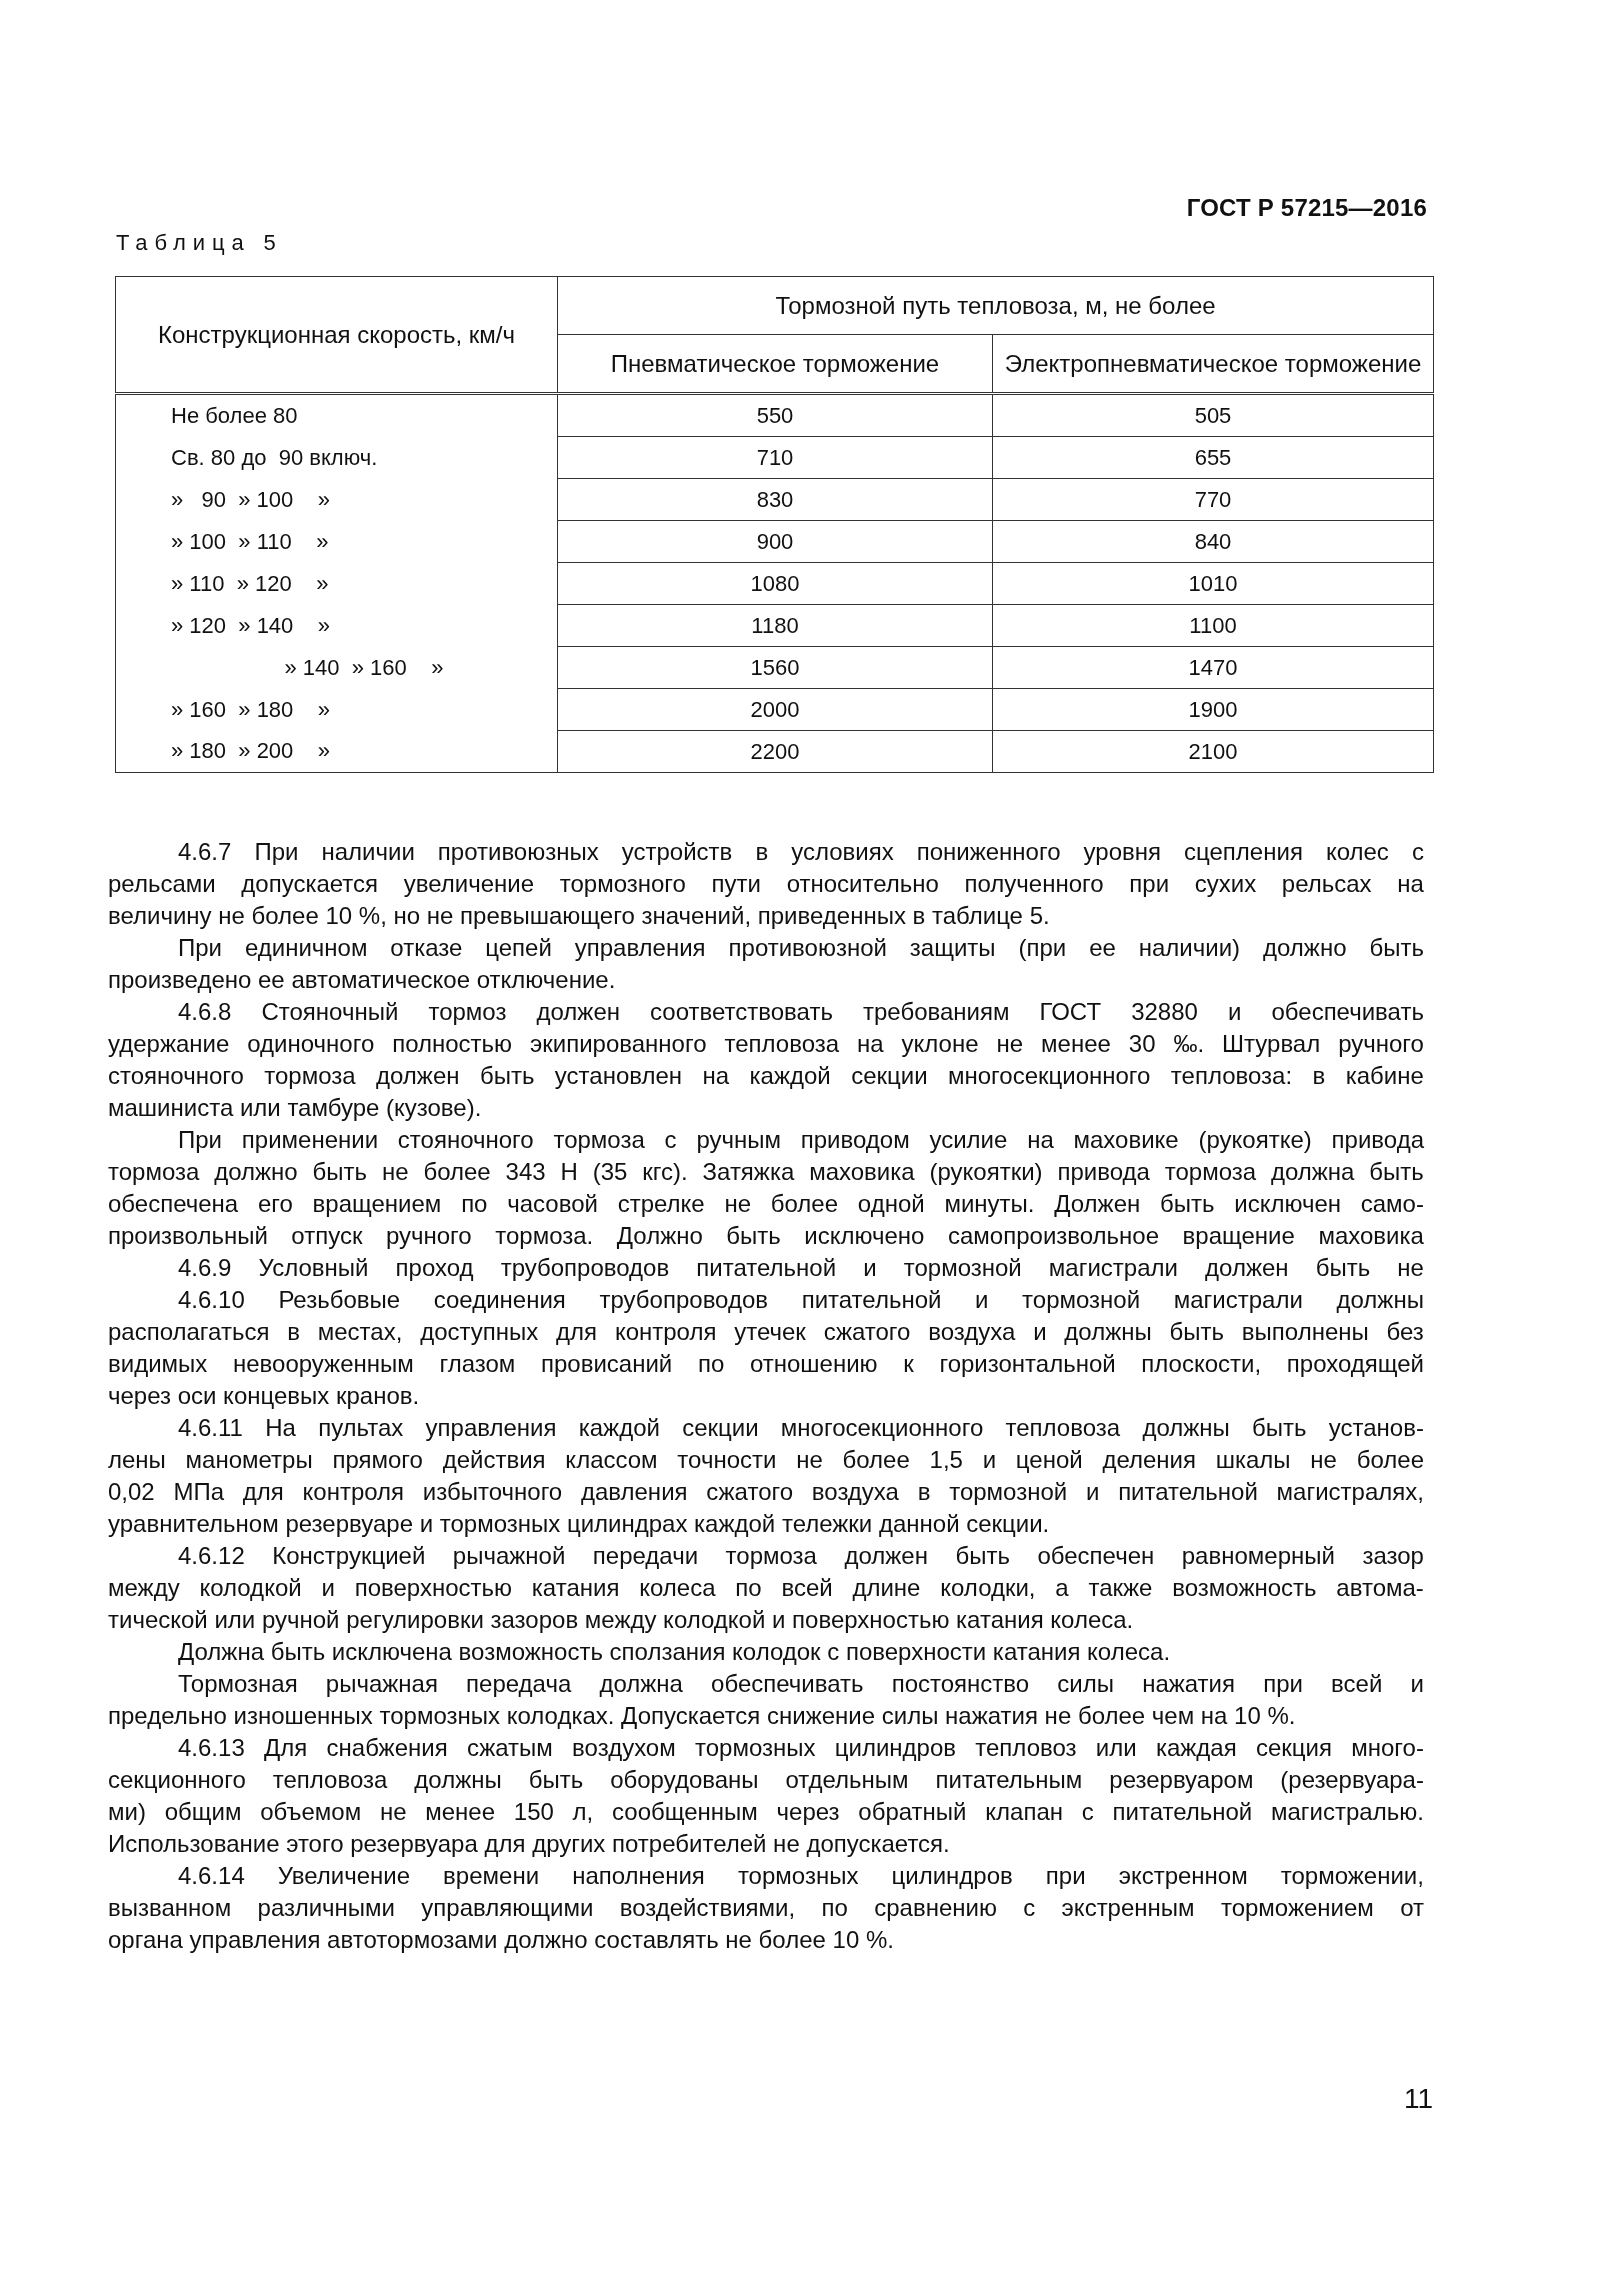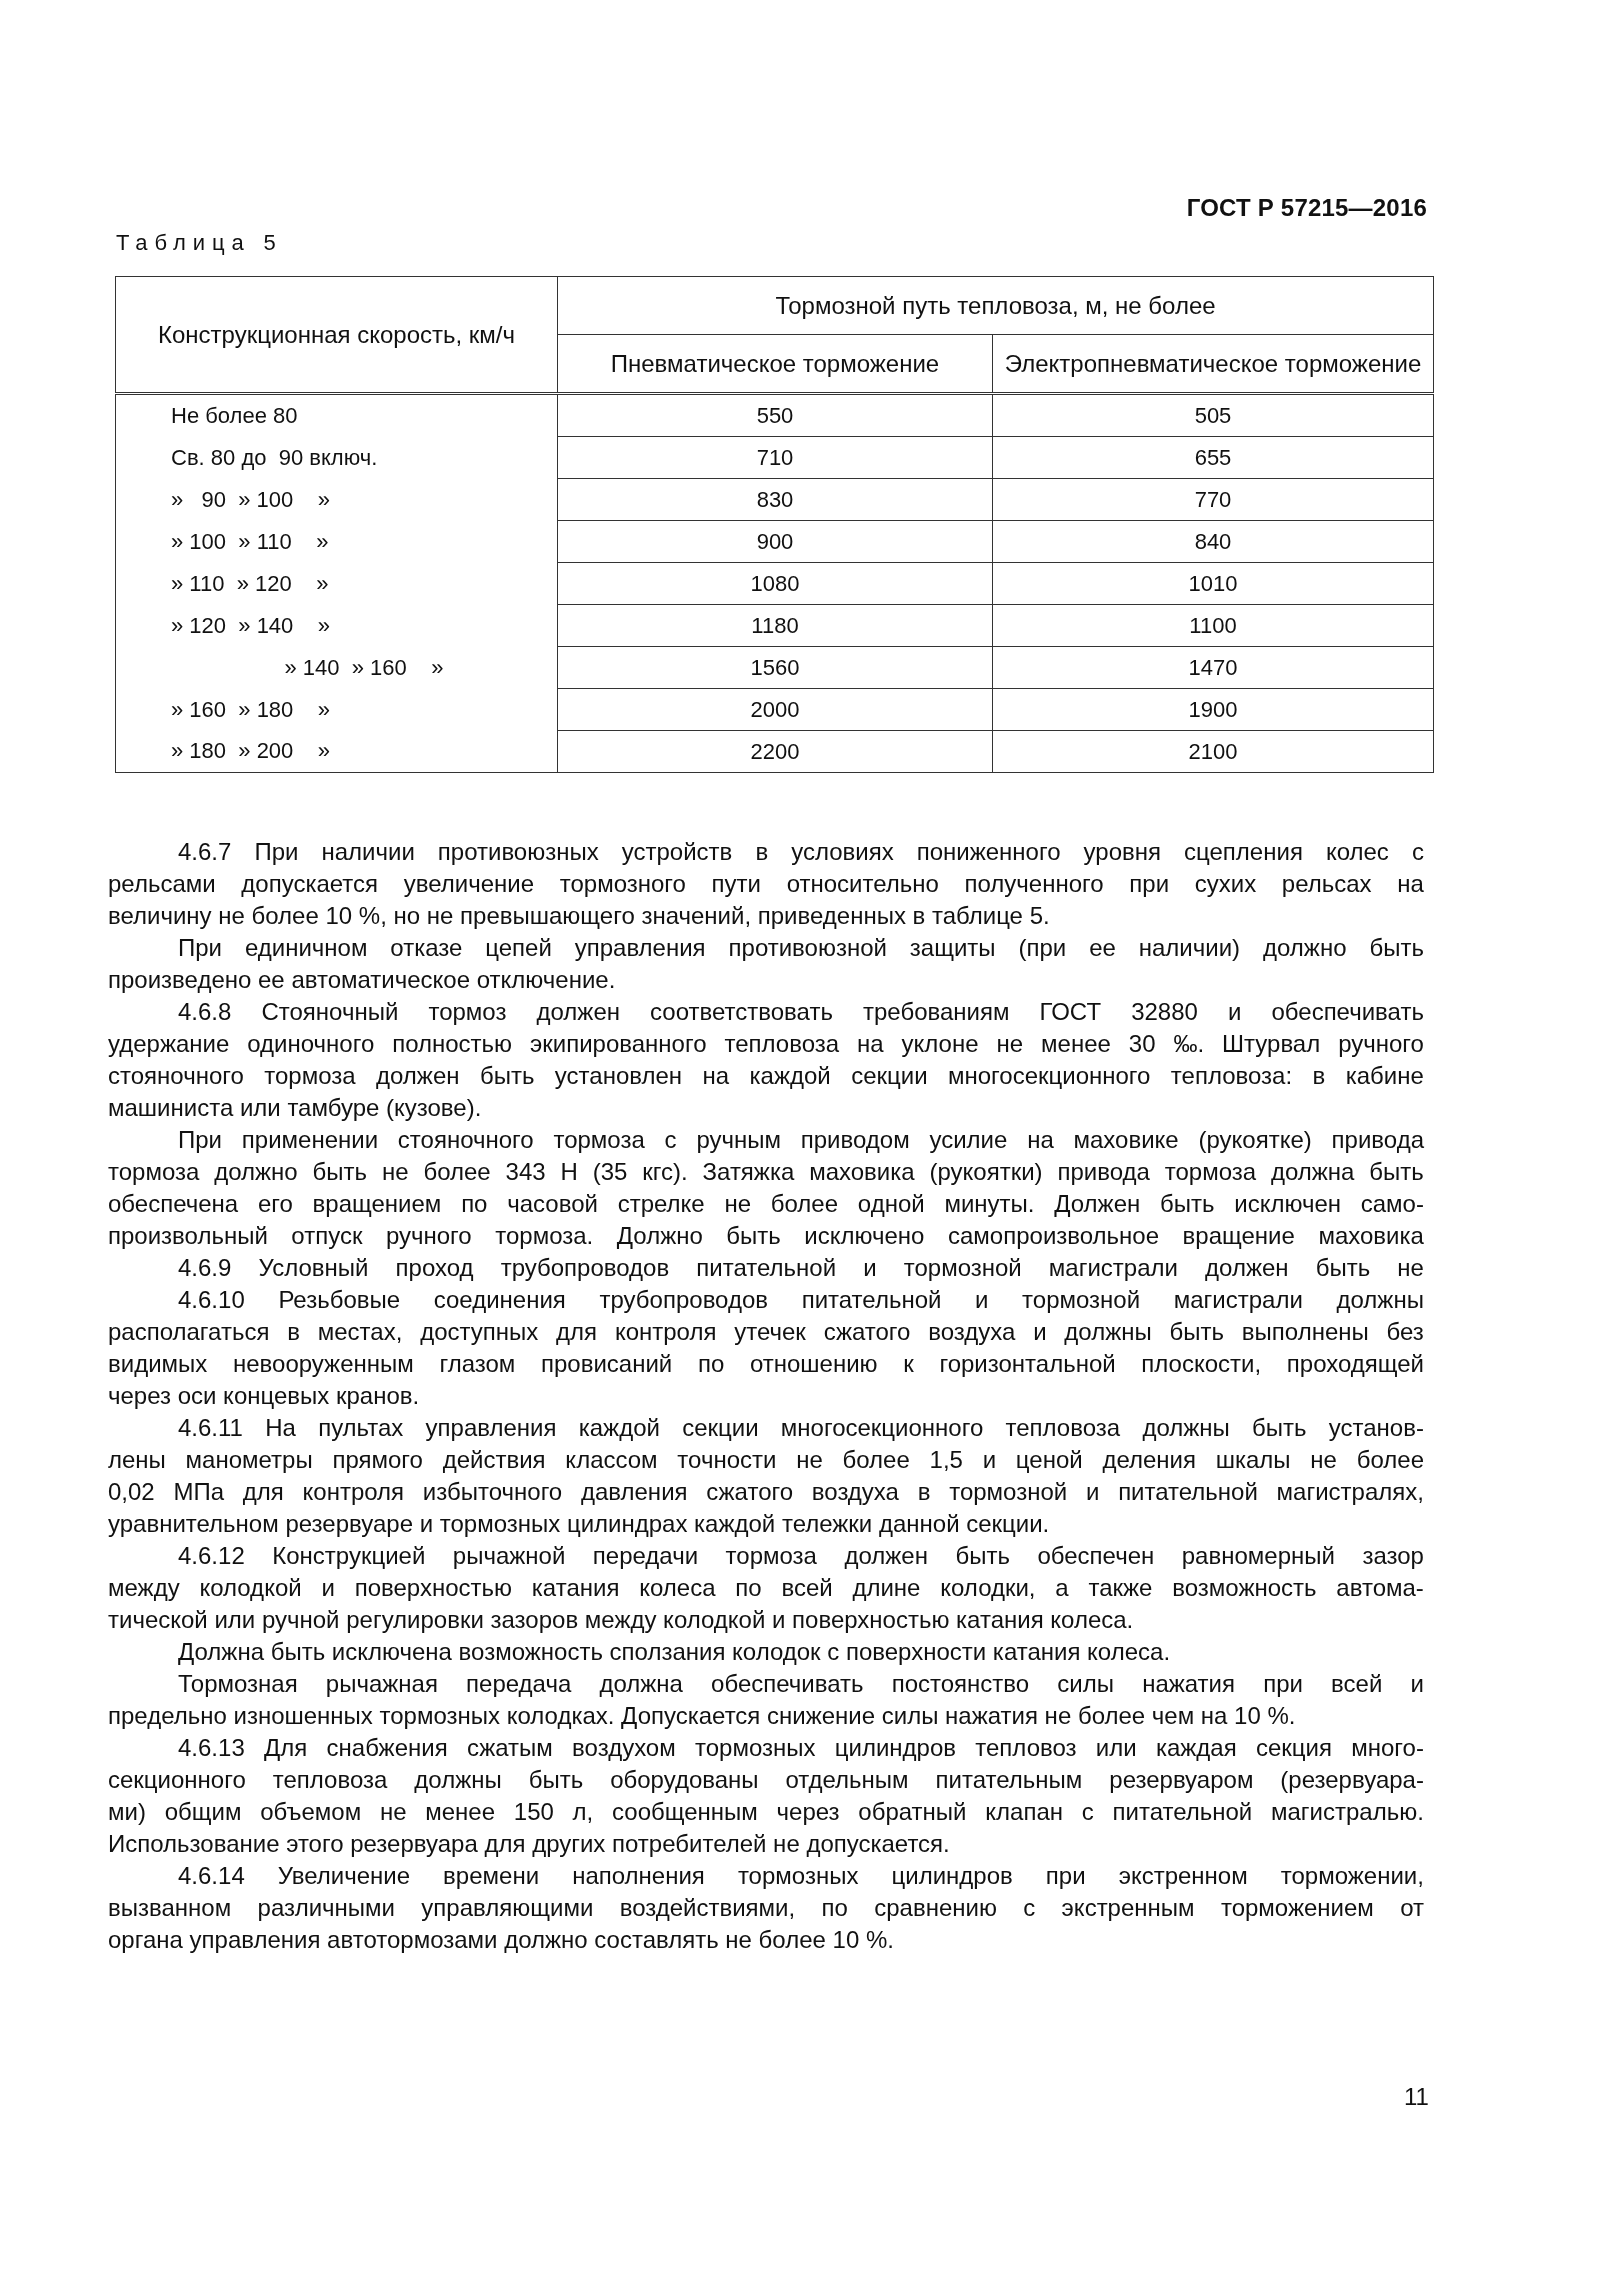--- a/index.html
+++ b/index.html
@@ -19,21 +19,21 @@
   .tbl td { height: 41px; text-align: center; vertical-align: middle; }
   .tbl td.speed { text-align: left; padding-left: 55px; border-top: none; border-bottom: none; }
   .tbl tr.last td.speed { border-bottom: 1.5px solid #333333; }
   .body-text { position: absolute; left: 108px; top: 836px; width: 1316px; font-size: 24px;
                line-height: 32px; }
   .para .line { display: block; text-align: justify; text-align-last: justify; white-space: nowrap;
                 height: 32px; overflow: visible; }
   .para .line.first { padding-left: 70px; }
   .para .line.last { text-align-last: left; }
   .para .line .fill { display: flex; justify-content: space-between; }
-  .page-num { position: absolute; top: 2083px; left: 1404px; font-size: 24px; }
+  .page-num { position: absolute; top: 2083px; left: 1404px; font-size: 28px; }
 </style>
 </head>
 <body>
 
 <div class="doc-header">ГОСТ Р 57215—2016</div>
 
 <div class="table-caption">Таблица 5</div>
 
 <table class="tbl">
   <colgroup>

